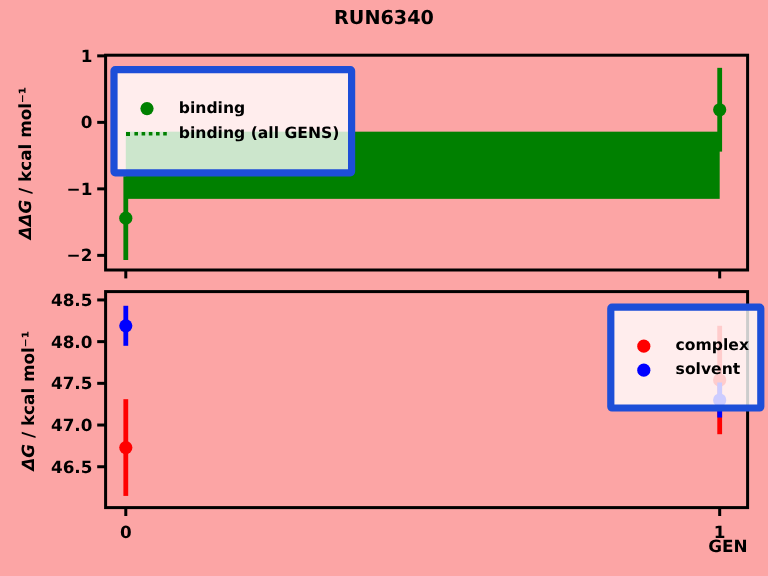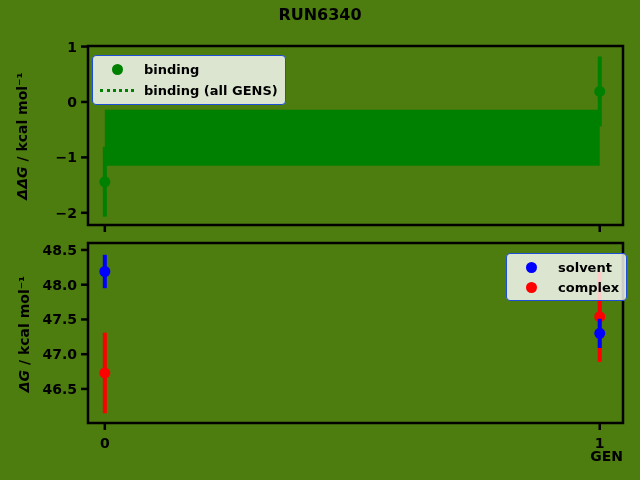--- a/index.html
+++ b/index.html
@@ -1,19 +1,19 @@
 <!DOCTYPE html>
 <html><head>
 <meta charset="utf-8">
 <style>
   html, body { margin: 0; padding: 0; background: #e8e8e8; }
   .figure {
     position: relative;
     width: 640px; height: 480px;
-    background: #4d7c0f;
+    background: #fca5a5;
     font-family: "DejaVu Sans", "Liberation Sans", sans-serif;
     overflow: hidden;
   }
   .suptitle {
     position: absolute; left: 0; right: 0; top: 5px;
     text-align: center;
     font-size: 16px; font-weight: bold; color: #000;
   }
   svg.plots { position: absolute; left: 0; top: 0; }
   svg .tick-label {
@@ -31,23 +31,23 @@
   .ylabel-top  { left: -108px; top: 128px; }
   .ylabel-bot  { left: -106px; top: 326px; }
   .xlabel {
     position: absolute; left: 88px; width: 535px; top: 448px;
     text-align: right;
     font-size: 14px; font-weight: bold; color: #000;
   }
   .legend {
     position: absolute;
     background: rgba(255,255,255,0.8);
-    border: 1px solid #1d4ed8;
+    border: 6px solid #1d4ed8;
     border-radius: 4px;
-    padding: 3px 7px;
+    padding: 19px 7px;
     display: flex; flex-direction: column; justify-content: space-around;
   }
   .legend-top { left: 92px; top: 55px; height: 42px; }
   .legend-bot { left: 506px; top: 253px; height: 40px; }
   .legend-row { display: flex; align-items: center; height: 21px; }
   .legend-handle {
     width: 34px; min-width: 34px;
     display: flex; align-items: center; justify-content: center;
     margin-right: 10px;
   }
@@ -125,25 +125,25 @@
       <span class="legend-handle">
         <span class="legend-dotted" style="border-top-color: rgb(0, 128, 0);"></span>
       </span>
       <span class="legend-label">binding (all GENS)</span>
     </div>
   </div>
 
   <div class="legend legend-bot">
     <div class="legend-row">
       <span class="legend-handle">
+        <span class="legend-dot" style="background: rgb(255, 0, 0);"></span>
+      </span>
+      <span class="legend-label">complex</span>
+    </div>
+    <div class="legend-row">
+      <span class="legend-handle">
         <span class="legend-dot" style="background: rgb(0, 0, 255);"></span>
       </span>
       <span class="legend-label">solvent</span>
-    </div>
-    <div class="legend-row">
-      <span class="legend-handle">
-        <span class="legend-dot" style="background: rgb(255, 0, 0);"></span>
-      </span>
-      <span class="legend-label">complex</span>
     </div>
   </div>
 
 </div>
 
 </body></html>

